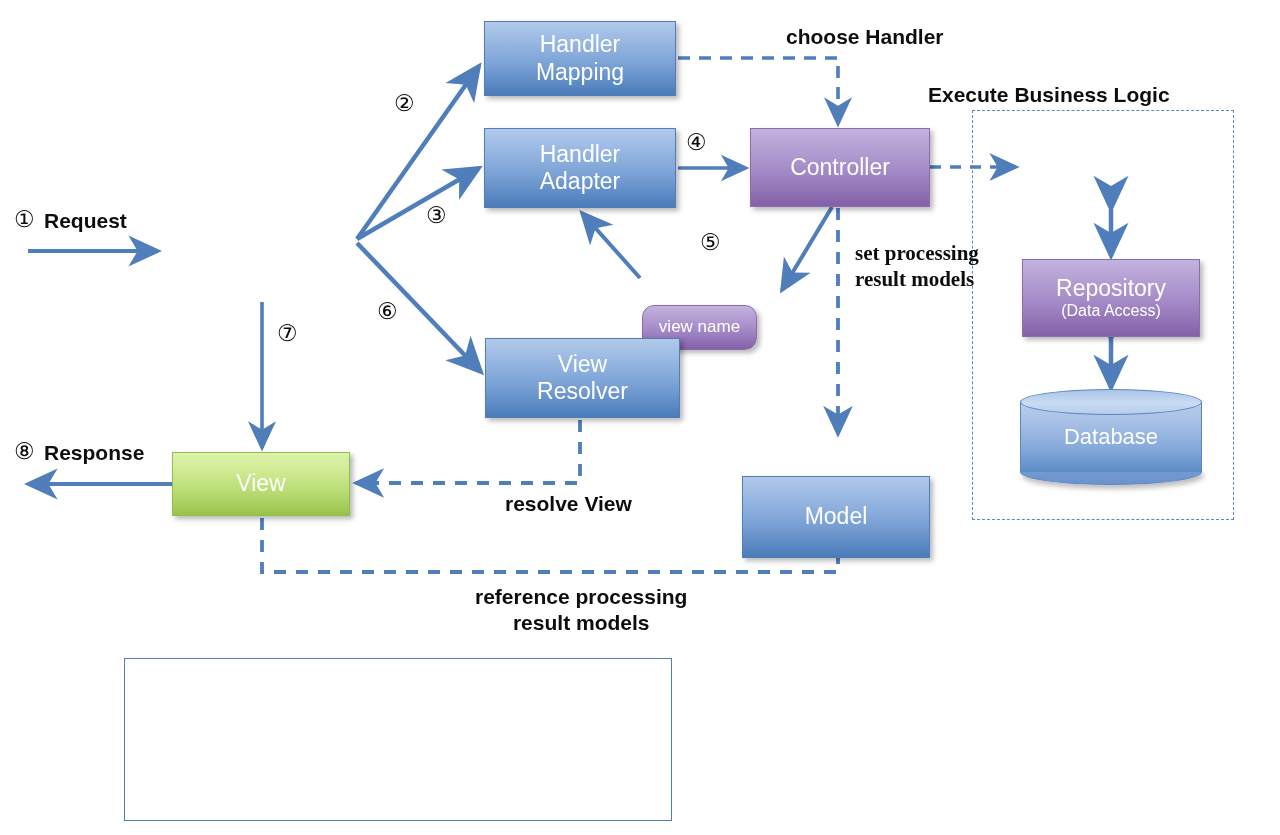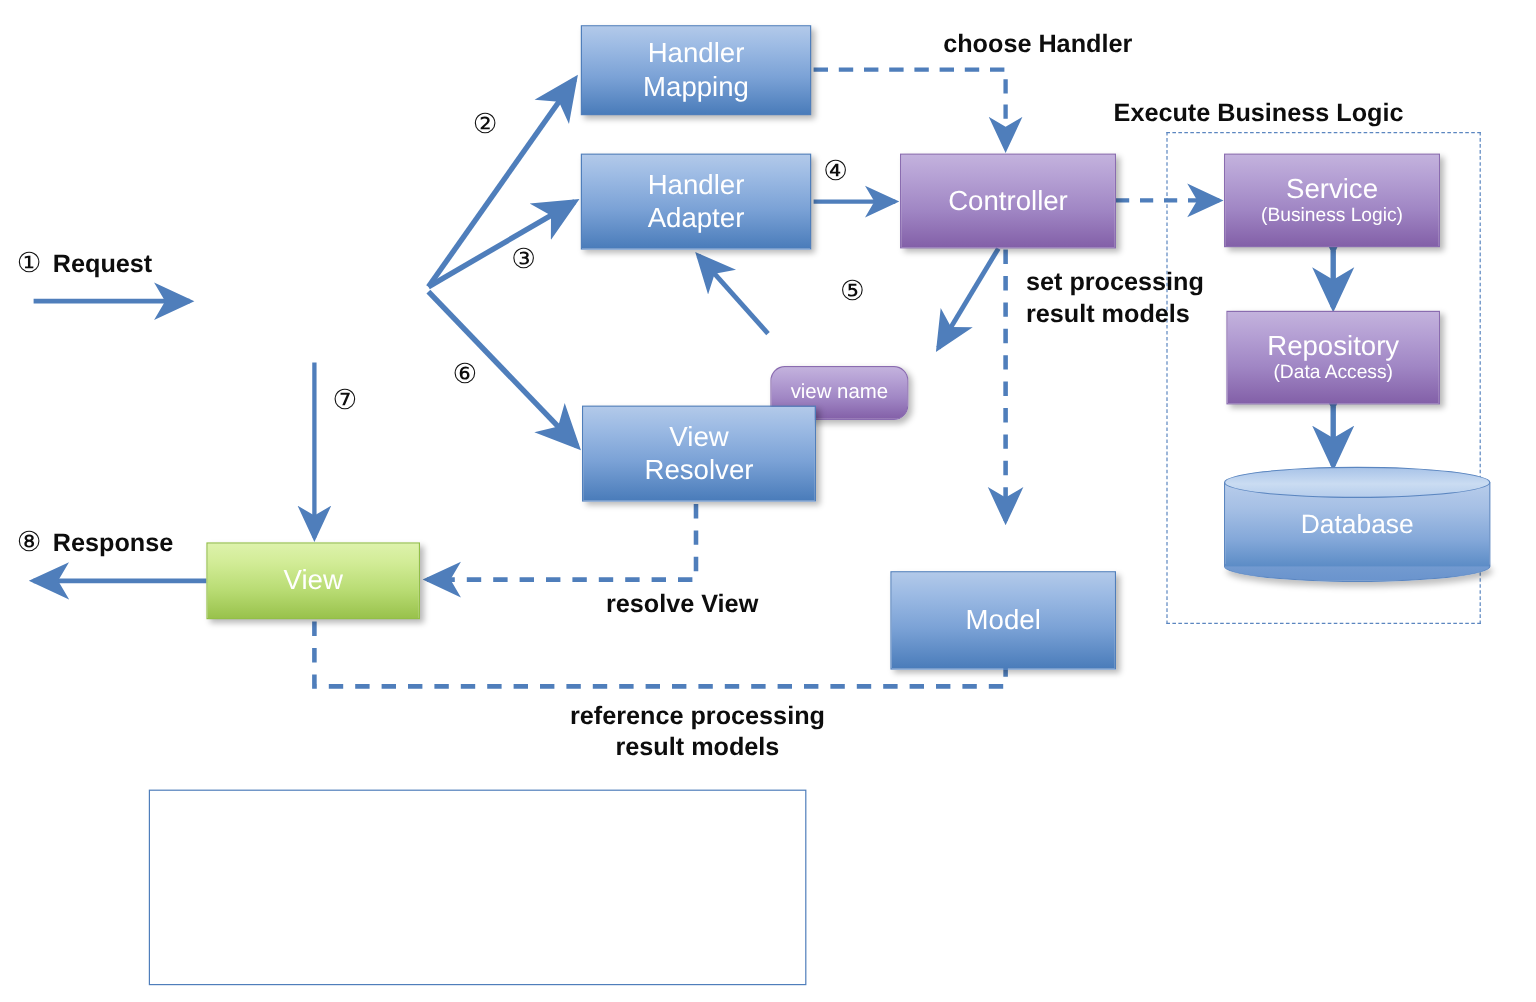--- a/index.html
+++ b/index.html
@@ -55,21 +55,20 @@
   
   .pill {
     border-radius: 12px;
     font-size: 17px;
   }
 
   
   .cylinder {
     position: absolute;
     z-index: 5;
-    padding-left: 40px;
   }
   .cyl-body {
     position: absolute;
     left: 0; right: 0;
     top: 13px; bottom: 13px;
     background: linear-gradient(to bottom, #b8cdeb 0%, #a6c0e5 30%, #84a8d9 68%, #5c8cc6 100%);
     border-left: 1px solid #5b86c0;
     border-right: 1px solid #5b86c0;
   }
   .cyl-bottom {
@@ -237,21 +236,21 @@
   <div class="step-num" style="left:377px; top:298px;">⑥</div>
   <div class="step-num" style="left:277px; top:320px;">⑦</div>
 
   <div class="step-num" style="left:14px; top:438px;">⑧</div>
   <div class="txt txt-bold" style="left:44px; top:440px;">Response</div>
 
   <div class="txt txt-bold" style="left:738px; top:24px;margin-left:48px;">choose Handler</div>
 
   <div class="txt txt-bold" style="left:928px; top:82px;">Execute Business Logic</div>
 
-  <div class="txt txt-bold" style="left:855px; top:223px;">set processing
+  <div class="txt txt-bold" style="left:855px; top:240px;font-family:Liberation Serif, serif;">set processing
 result models</div>
 
   <div class="txt txt-bold" style="left:505px; top:491px;">resolve View</div>
 
   <div class="txt txt-bold" style="left:475px; top:584px; text-align:center;">reference processing
 result models</div>
 
 
   <div class="node blue-node" style="left:484px; top:21px; width:192px; height:75px;">
     <span class="l1">Handler</span>
@@ -277,24 +276,20 @@
   </div>
 
   <div class="node green-node" style="left:172px; top:452px; width:178px; height:64px;">
     <span class="l1">View</span>
   </div>
 
   <div class="node blue-node" style="left:742px; top:438px; width:188px; height:82px;margin-top:38px;">
     <span class="l1">Model</span>
   </div>
 
-  <div class="node purple-node" style="left:1020px; top:128px; width:180px; height:78px;">
-    <span class="l1">Service</span>
-    <span class="sub">(Business Logic)</span>
-  </div>
 
   <div class="node purple-node" style="left:1022px; top:259px; width:178px; height:78px;">
     <span class="l1">Repository</span>
     <span class="sub">(Data Access)</span>
   </div>
 
   <div class="cylinder" style="left:1020px; top:389px; width:182px; height:96px;">
     <div class="cyl-bottom"></div>
     <div class="cyl-body"></div>
     <div class="cyl-top"></div>

